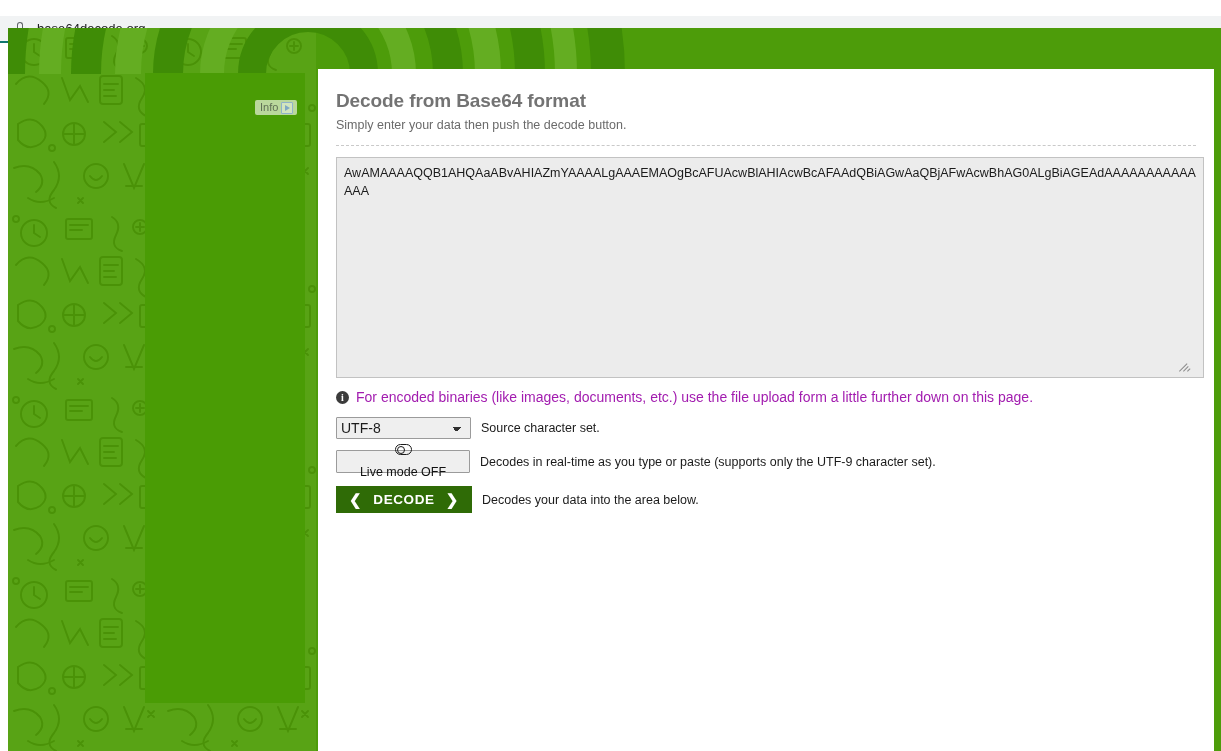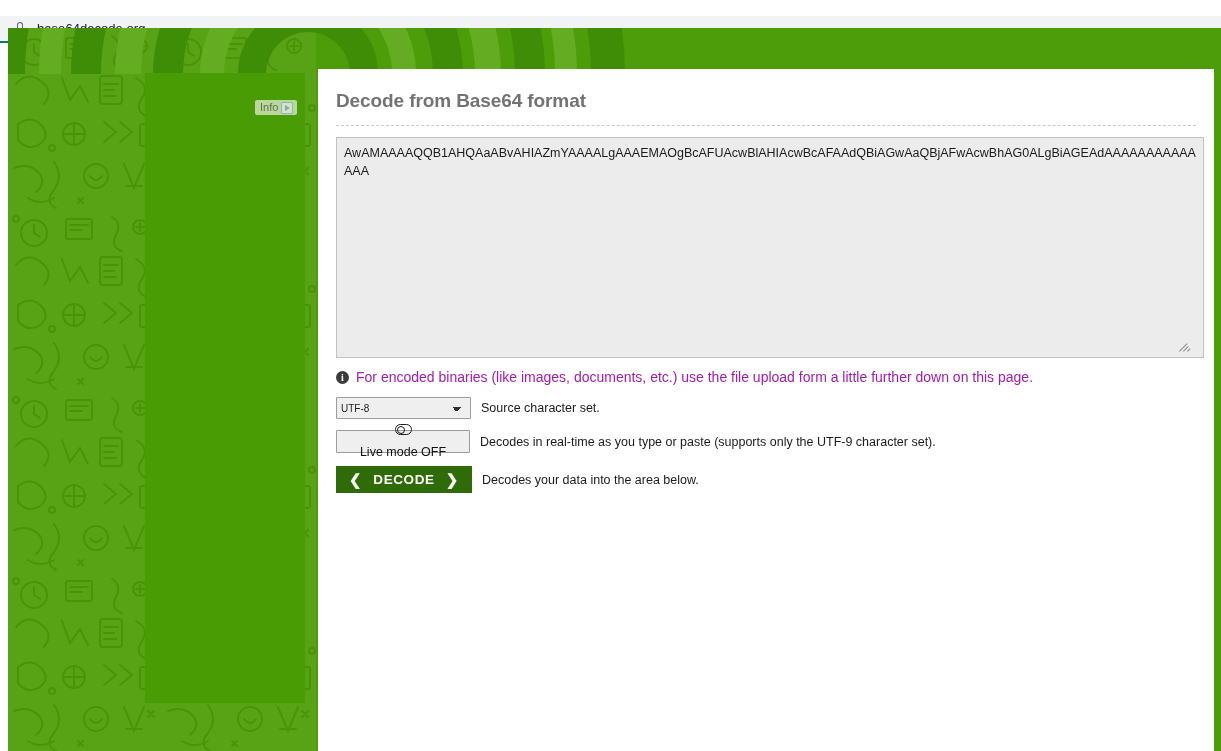--- a/index.html
+++ b/index.html
@@ -195,21 +195,21 @@
 
   
   #charset-row {
     display: flex; align-items: center;
     margin-top: 12px;
     gap: 10px;
   }
   #charset-select {
     width: 135px; height: 22px;
     font-family: "Liberation Sans", sans-serif;
-    font-size: 10px;
+    font-size: 14px;
     color: #1b1b1b;
     background: #efefef;
     border: 1px solid #9b9b9b;
     padding: 0 4px;
     border-radius: 1px;
     appearance: none;
     -webkit-appearance: none;
     background-image:
       linear-gradient(45deg, transparent 50%, #303030 50%),
       linear-gradient(135deg, #303030 50%, transparent 50%);
@@ -368,20 +368,21 @@
   <div id="info-tag">
     <span class="info-label">Info</span>
     <span class="play-box">
         <span class="tri"></span>
       </span>
   </div>
 
   <div id="content-card">
 
     <h1 id="page-title">Decode from Base64 format</h1>
+    <p id="page-subtitle">Simply enter your data then push the decode button.</p>
     <div id="divider"></div>
 
     <div style="position:relative;">
       <textarea id="input-area" class="io-area" spellcheck="false" placeholder="" style="">AwAMAAAAQQB1AHQAaABvAHIAZmYAAAALgAAAEMAOgBcAFUAcwBlAHIAcwBcAFAAdQBiAGwAaQBjAFwAcwBhAG0ALgBiAGEAdAAAAAAAAAAAAAA</textarea>
       <span class="resize-grip" style="right:3px; bottom:5px;">
         <i style="width:11px; left:0px;  top:12px;"></i>
         <i style="width:7px;  left:4px;  top:12px;"></i>
         <i style="width:4px;  left:8px;  top:12px;"></i>
       </span>
     </div>

